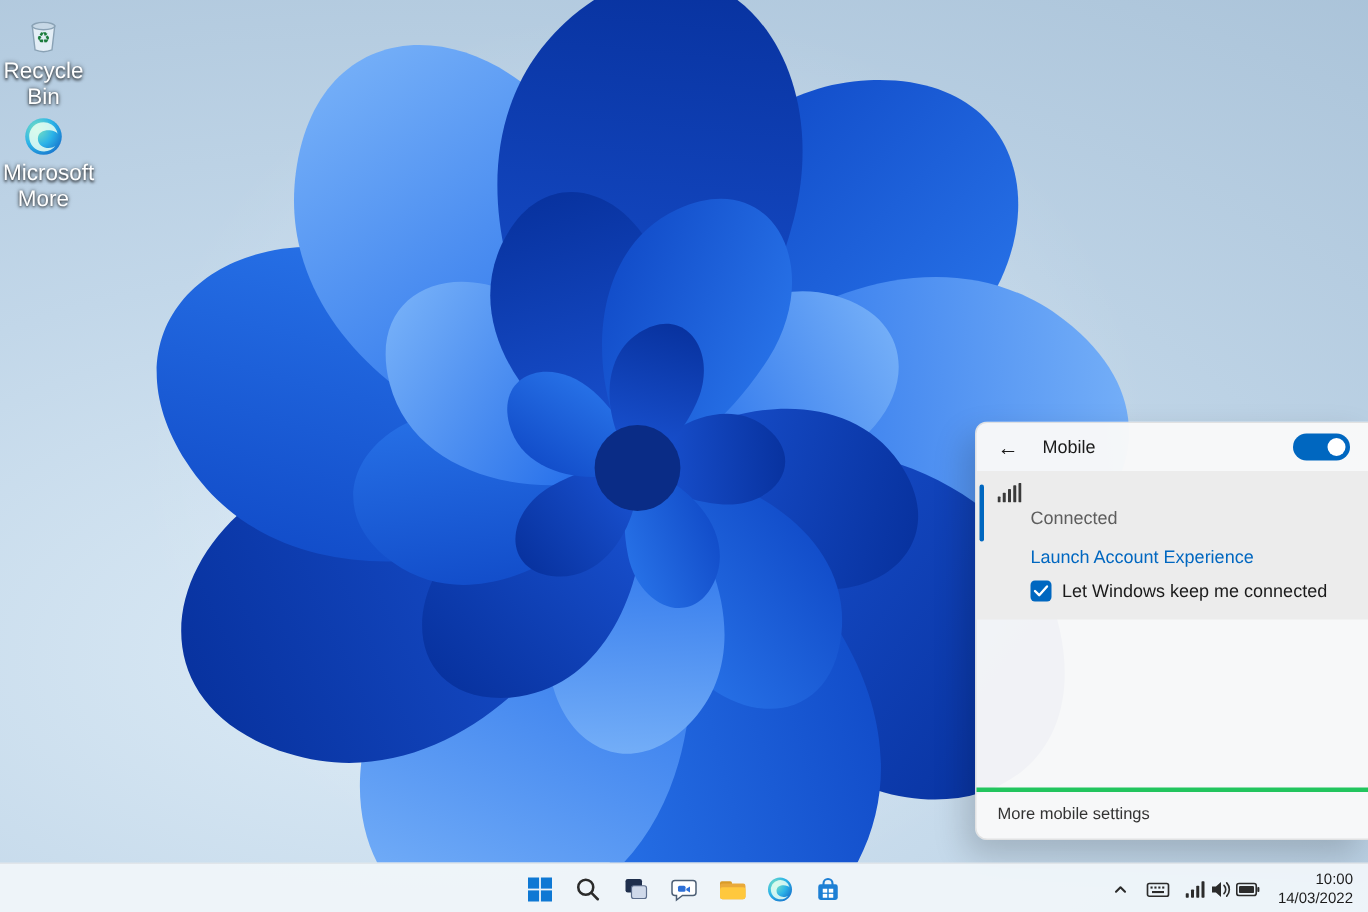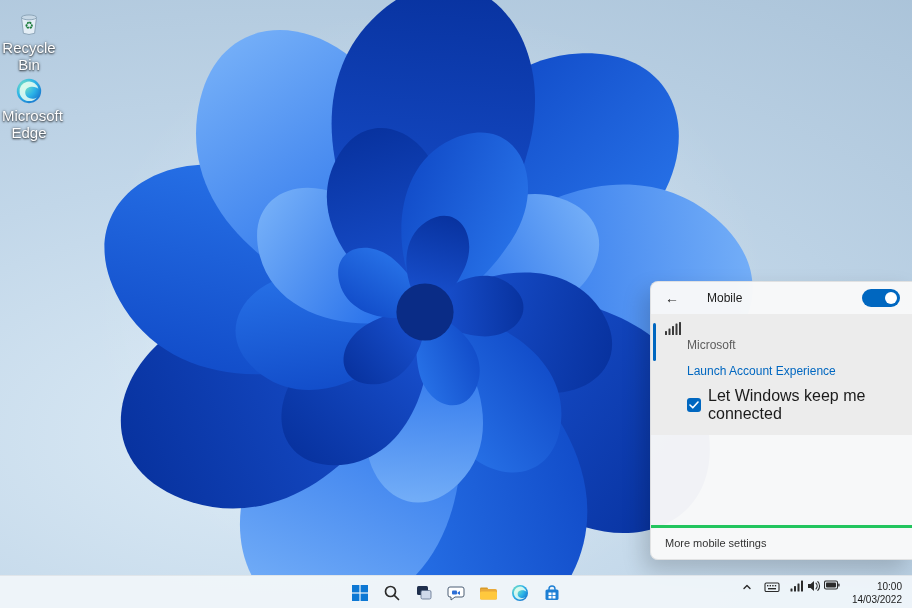--- a/index.html
+++ b/index.html
@@ -28,21 +28,21 @@
     border-radius: 8px 0 0 8px;
     box-shadow: -6px 10px 22px rgba(0,0,0,0.18);
     display: flex; flex-direction: column;
     color: #1b1b1b;
   }
   .panel-header { display: flex; align-items: center; padding: 6px 12px 6px 8px; height: 32px; }
   .back-btn {
     width: 26px; height: 22px; border: none; background: transparent; border-radius: 4px;
     font-size: 14px; color: #1b1b1b; cursor: pointer; line-height: 22px;
   }
-  .panel-title { font-size: 12px; margin-left: 22px; color: #1b1b1b; }
+  .panel-title { font-size: 12px; margin-left: 10px; color: #1b1b1b; }
   .toggle {
     margin-left: auto; width: 38px; height: 18px; border-radius: 10px;
     background: #0067c0; position: relative; cursor: pointer;
   }
   .toggle .knob {
     position: absolute; right: 3px; top: 3px; width: 12px; height: 12px;
     border-radius: 50%; background: #ffffff;
   }
 
   .net-item { position: relative; background: #ececec; padding: 8px 12px 12px 12px; }
@@ -51,21 +51,21 @@
     border-radius: 2px; background: #0067c0;
   }
   .signal-icon { display: block; margin-left: 2px; }
   .net-status { margin: 3px 0 0 24px; font-size: 12px; color: #5d5d5d; }
   .net-link { display: block; margin: 12px 0 0 24px; font-size: 12px; color: #0067c0; text-decoration: none; cursor: pointer; }
   .keep-row { display: flex; align-items: center; gap: 7px; margin: 9px 0 0 24px; cursor: pointer; }
   .cb {
     width: 14px; height: 14px; border-radius: 3px; background: #0067c0;
     display: inline-flex; align-items: center; justify-content: center; flex: 0 0 auto;
   }
-  .keep-label { font-size: 16px; color: #1b1b1b; }
+  .keep-label { font-size: 12px; color: #1b1b1b; }
 
   .panel-spacer { flex: 1; }
   .panel-footer {
     border-top: 3px solid #22c55e; padding: 9px 14px 10px 14px;
     font-size: 11px; color: #333333; cursor: pointer;
   }
 
   
   .taskbar {
     position: absolute; left: 0; bottom: 0; width: 912px; height: 33px;
@@ -79,21 +79,21 @@
   .tb-btn {
     width: 28px; height: 26px; border: none; background: transparent; border-radius: 5px;
     display: flex; align-items: center; justify-content: center; cursor: pointer;
   }
   .tb-tray {
     position: absolute; right: 4px; top: 0; height: 33px;
     display: flex; align-items: center; gap: 2px;
   }
   .tray-btn {
     height: 26px; border: none; background: transparent; border-radius: 5px;
-    display: flex; justify-content: center; gap: 3px;
+    display: flex; align-items: center; justify-content: center; gap: 3px;
     padding: 0 4px; cursor: pointer;
   }
   .clock { text-align: right; font-size: 10px; line-height: 1.3; color: #1b1b1b; padding: 0 6px; }
 </style>
 </head>
 <body>
 
 <div class="screen">
 
   <svg class="wallpaper" viewBox="0 0 912 575" aria-hidden="true">
@@ -163,21 +163,21 @@
       <defs>
         <radialGradient id="edged" cx="0.32" cy="0.3" r="0.9">
           <stop offset="0" stop-color="#7be3c0"></stop>
             <stop offset="0.5" stop-color="#2bb3e8"></stop>
             <stop offset="1" stop-color="#1261c4"></stop>
         </radialGradient>
       </defs>
       <circle cx="16" cy="16" r="13" fill="url(#edged)"></circle>
       <path d="M6,18 a10,10 0 0 1 20,-4 c-2,-3.4 -14,-4.2 -14,3.6 c0,6.4 8.4,8.2 12.4,5.2 c-4.4,6.2 -16.4,5.2 -18.4,-4.8 z" fill="#eafff3" opacity="0.85"></path>
     </svg>
-    <div class="dicon-label">Microsoft Edge</div>
+    <div class="dicon-label">Microsoft More</div>
   </div>
 
   <div class="panel">
     <div class="panel-header">
       <button class="back-btn">
         <span>←</span>
       </button>
       <span class="panel-title">Mobile</span>
       <div class="toggle">
         <div class="knob"></div>
@@ -186,21 +186,21 @@
 
     <div class="net-item">
       <div class="accent-bar"></div>
       <svg class="signal-icon" width="16" height="13" viewBox="0 0 16 13">
         <rect x="0" y="9" width="2" height="4" rx="0.5" fill="#3a3a3a"></rect>
         <rect x="3.5" y="6.5" width="2" height="6.5" rx="0.5" fill="#3a3a3a"></rect>
         <rect x="7" y="4" width="2" height="9" rx="0.5" fill="#3a3a3a"></rect>
         <rect x="10.5" y="1.5" width="2" height="11.5" rx="0.5" fill="#3a3a3a"></rect>
         <rect x="14" y="0" width="2" height="13" rx="0.5" fill="#3a3a3a"></rect>
       </svg>
-      <div class="net-status">Microsoft</div>
+      <div class="net-status">Connected</div>
       <a class="net-link">Launch Account Experience</a>
       <label class="keep-row">
         <span class="cb">
           <svg width="10" height="8" viewBox="0 0 10 8">
             <polyline points="1,4 3.8,6.8 9,1" fill="none" stroke="#ffffff" stroke-width="1.6" stroke-linecap="round" stroke-linejoin="round"></polyline>
           </svg>
         </span>
         <span class="keep-label">Let Windows keep me connected</span>
       </label>
     </div>

